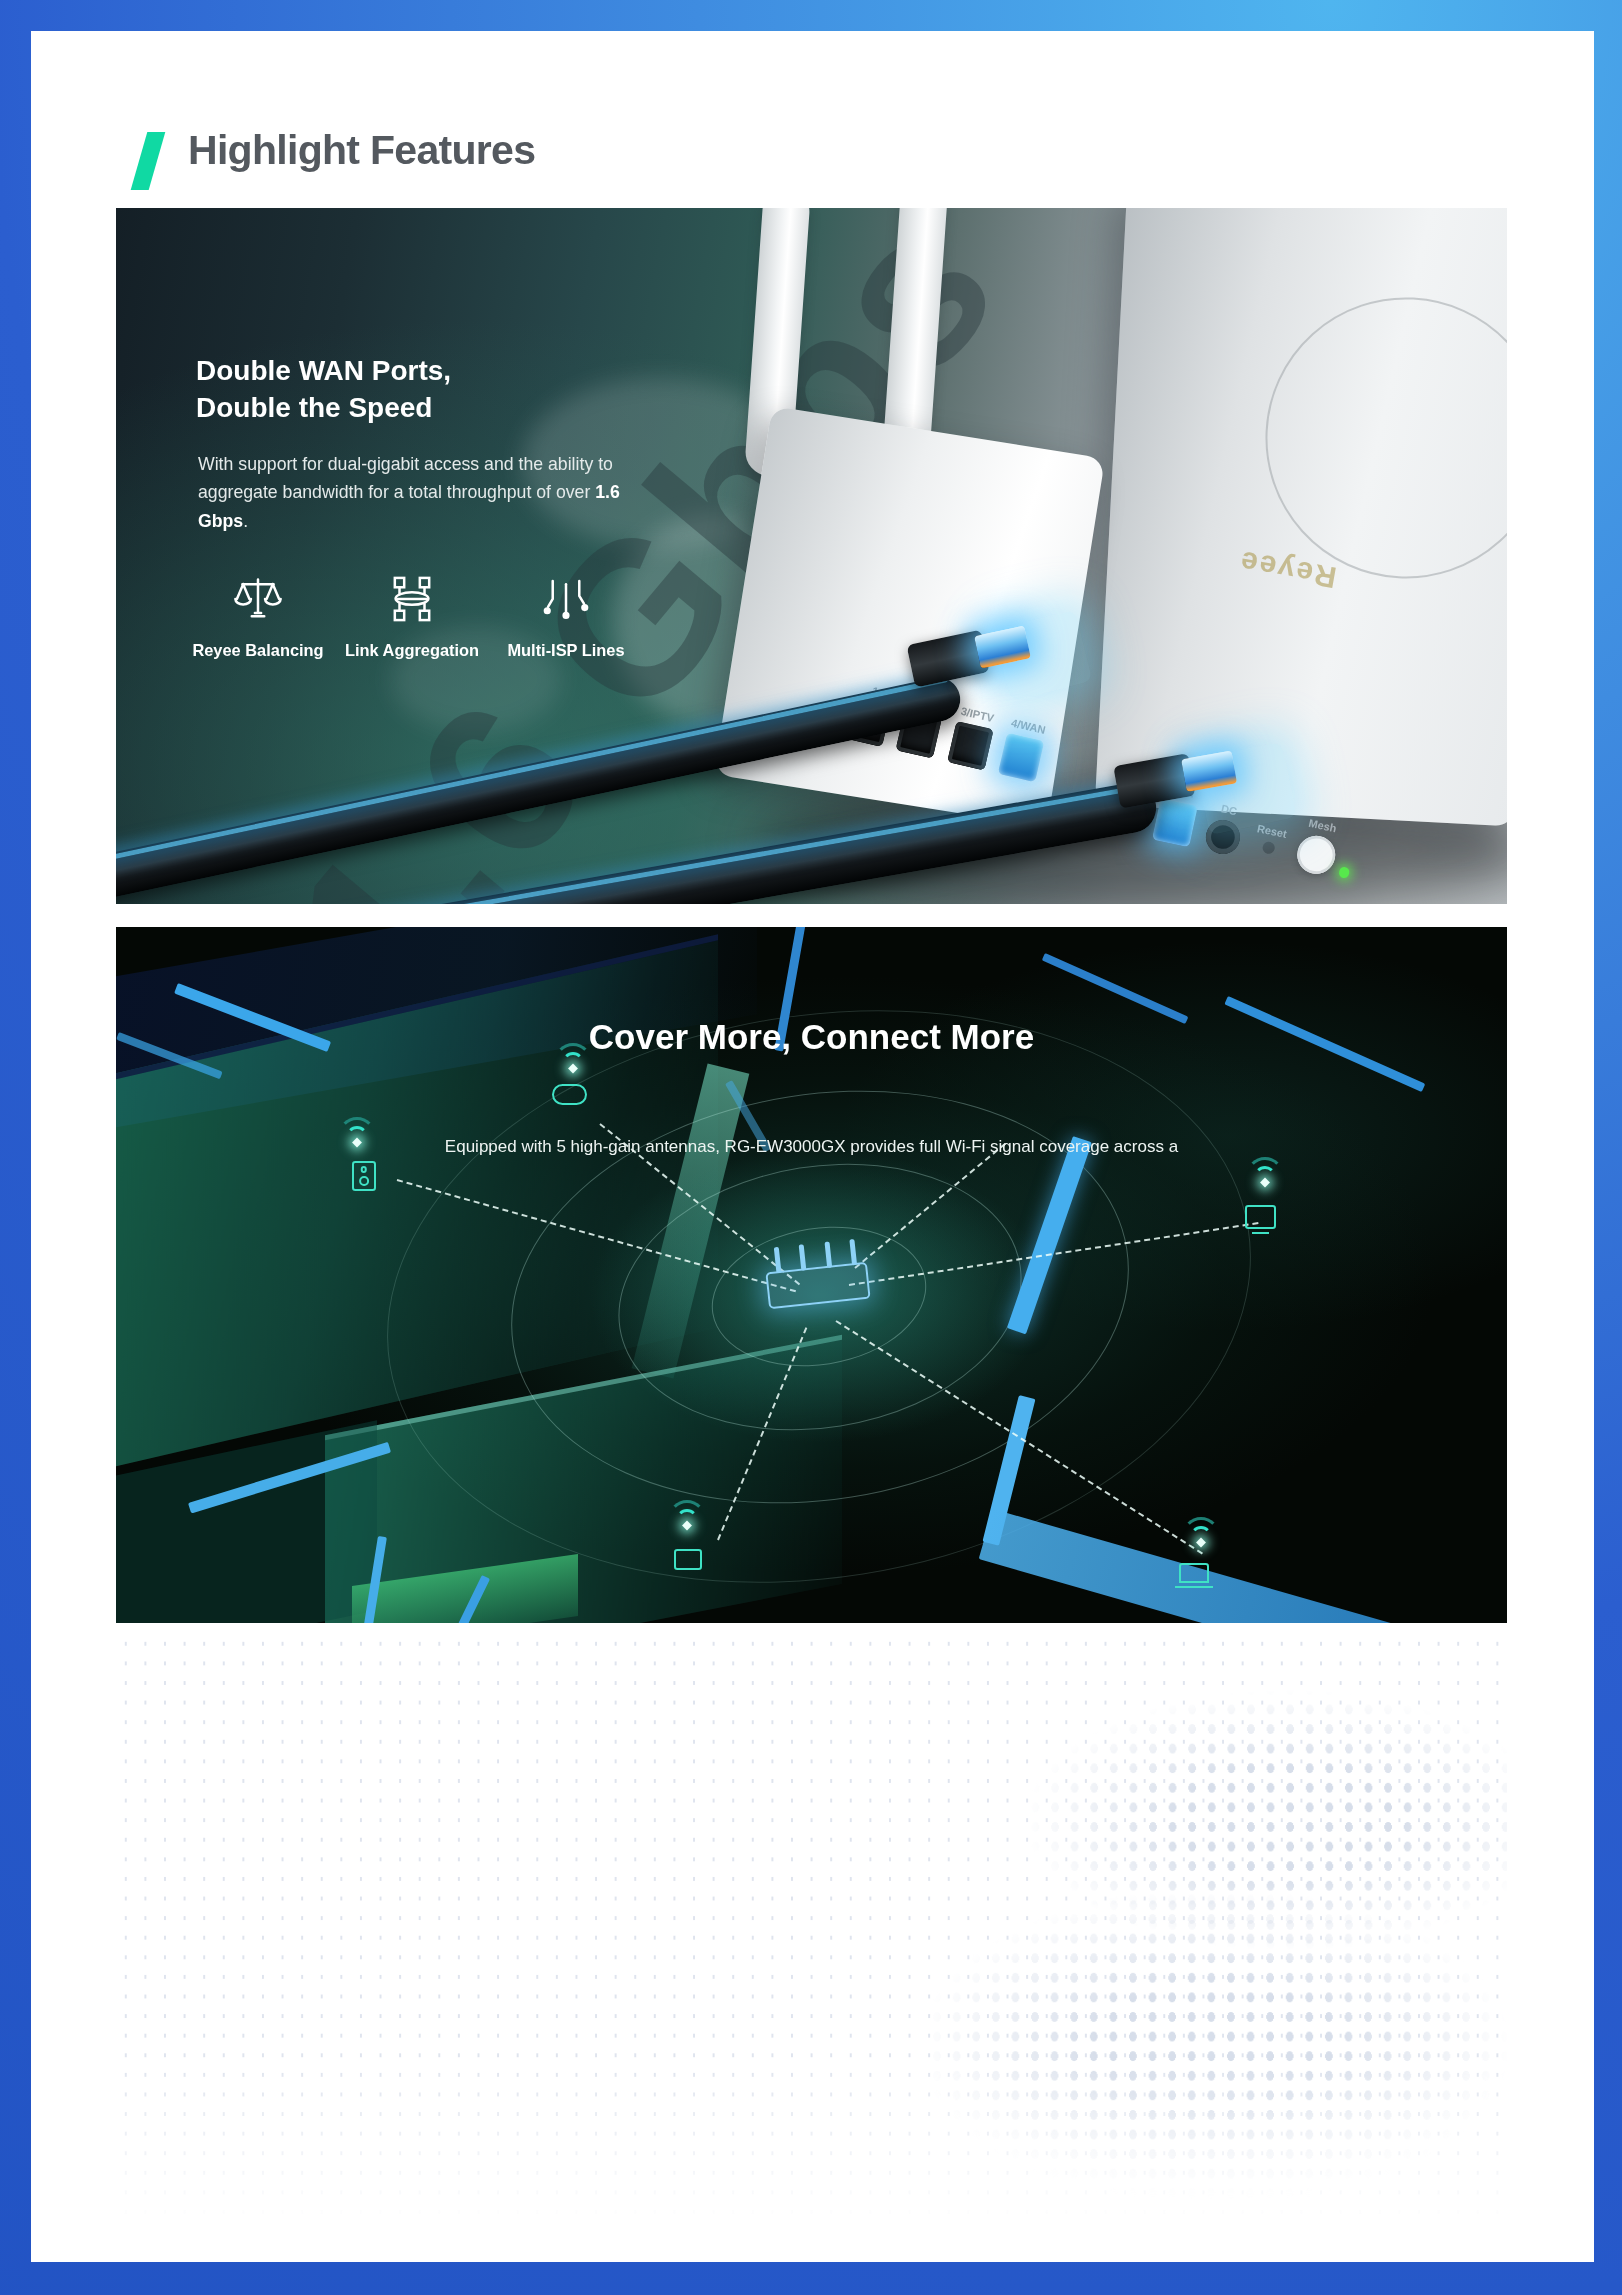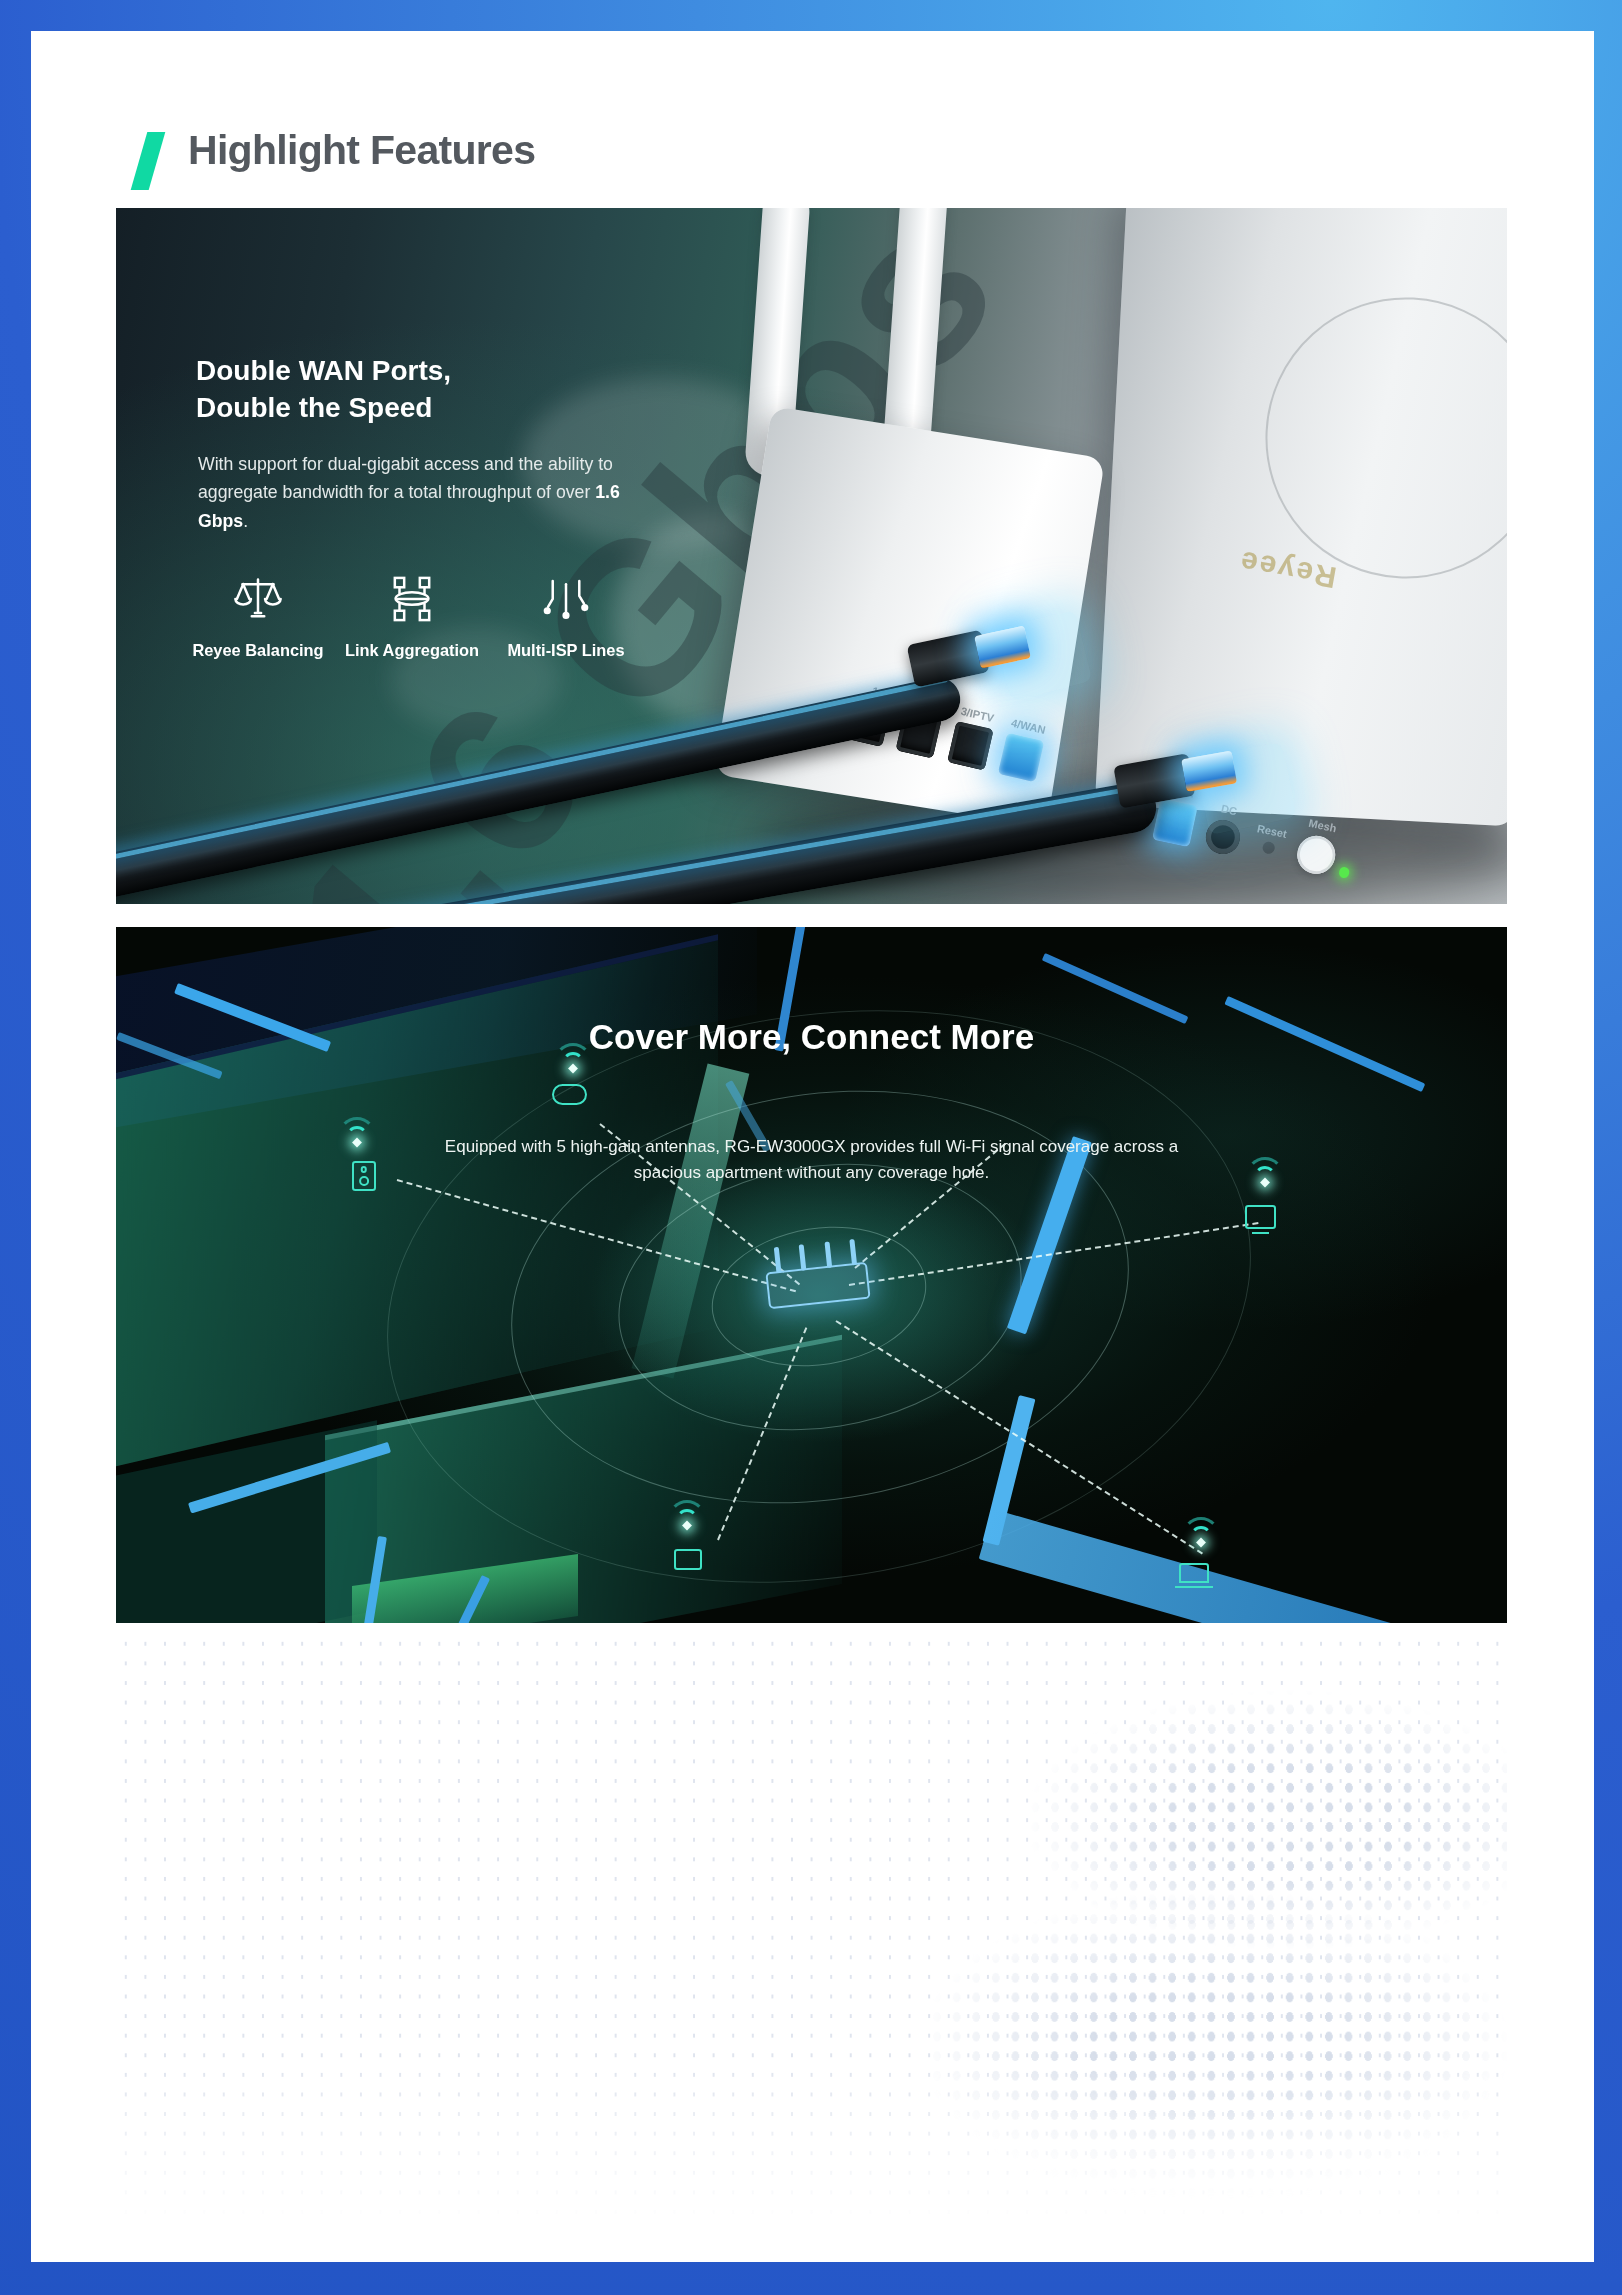--- a/index.html
+++ b/index.html
@@ -408,21 +408,20 @@
           <span class="s2"></span>
         </div>
       <div class="dev controller"></div>
       <div class="dev monitor"></div>
       <div class="dev tablet"></div>
       <div class="dev laptop"></div>
 
       <div class="f2-title">Cover More, Connect More</div>
       <div class="f2-body">
         <div>Equipped with 5 high-gain antennas, RG-EW3000GX provides full Wi-Fi signal coverage across a</div>
-        <div>spacious apartment without any coverage hole.</div>
       </div>
     </div>
 
     <div class="dots">
       <div class="lobe lobe1"></div>
       <div class="lobe lobe2"></div>
     </div>
 
   </div>
 </div>

